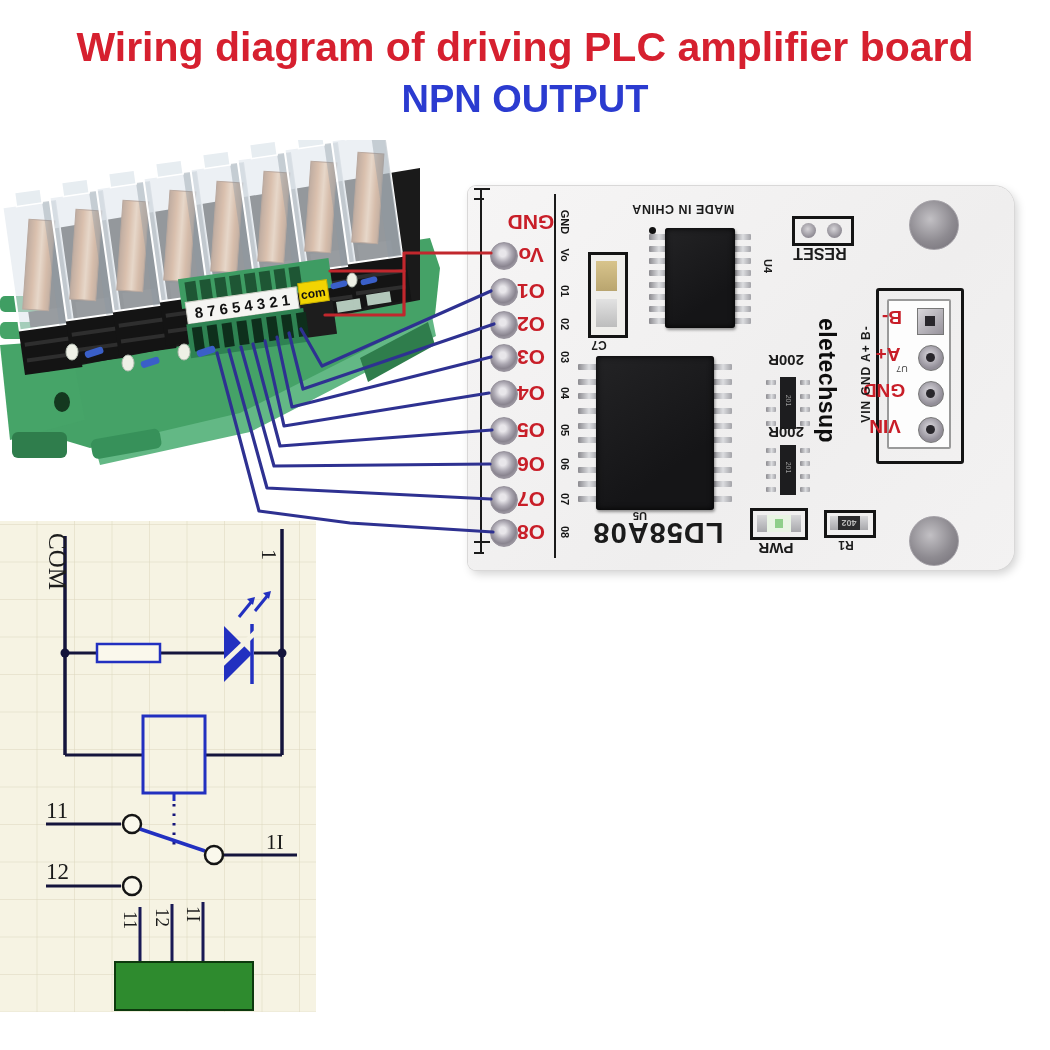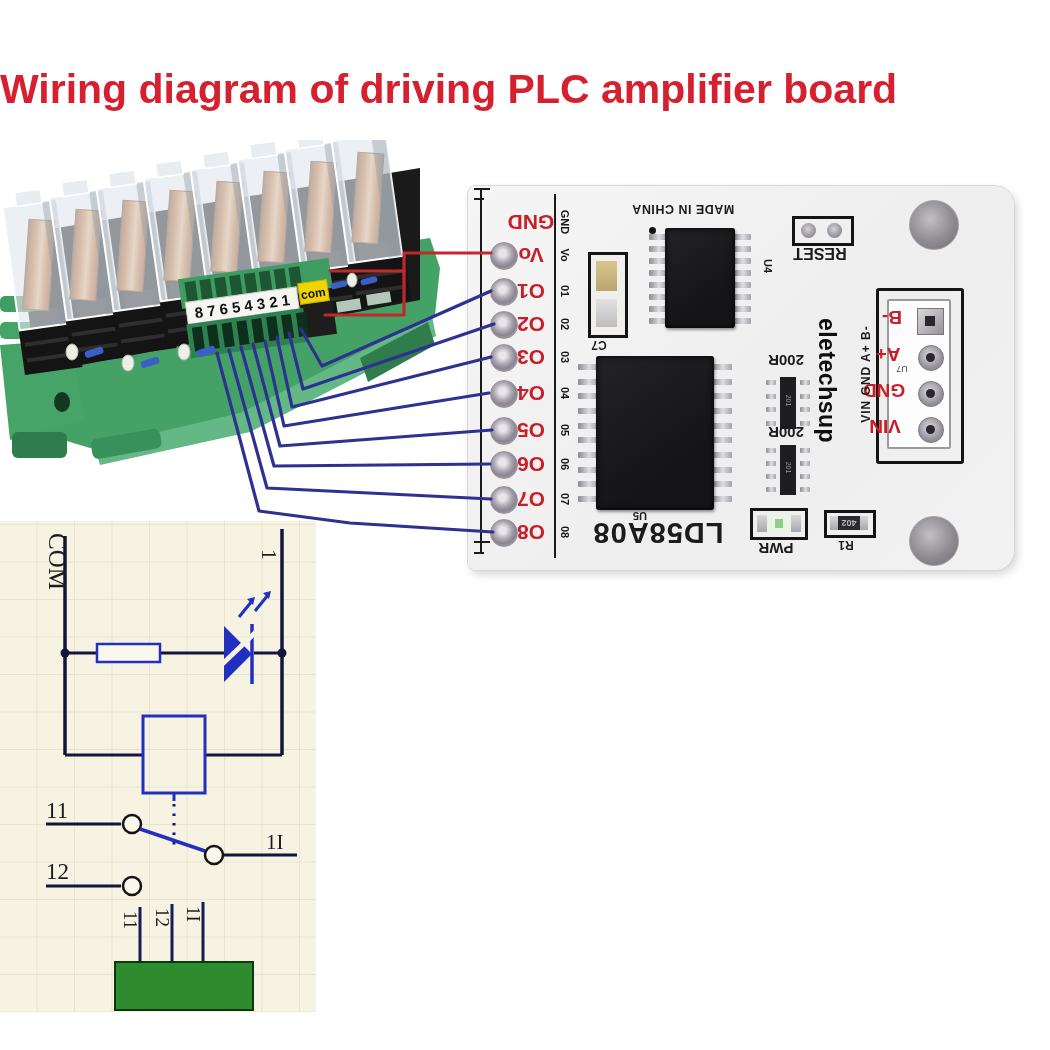--- a/index.html
+++ b/index.html
@@ -1,20 +1,20 @@
 <!DOCTYPE html>
 <html><head>
 <meta charset="utf-8">
 <style>
   html,body{margin:0;padding:0;background:#fff;}
   #stage{position:relative;width:1050px;height:1050px;background:#ffffff;overflow:hidden;
          font-family:"Liberation Sans",sans-serif;}
   
-  .t1{position:absolute;top:24px;left:0;width:1050px;text-align:left;
-      font-size:41px;font-weight:bold;color:#d6202f;letter-spacing:0;margin-top:42px;}
+  .t1{position:absolute;top:24px;left:0;width:1050px;text-align:center;
+      font-size:41px;font-weight:bold;color:#d6202f;letter-spacing:0;}
   .t2{position:absolute;top:78px;left:0;width:1050px;text-align:center;
       font-size:38px;font-weight:bold;color:#2b3bd0;}
   
   #pcb{position:absolute;left:468px;top:186px;width:546px;height:384px;
        background:linear-gradient(135deg,#f6f5f5,#efeeee 60%,#f3f2f2);
        border-radius:8px 20px 20px 8px;
        box-shadow:0 0 0 1px #d9d8d8, 3px 4px 10px rgba(0,0,0,.18);}
   .silkline{position:absolute;background:#1a1a1a;}
   .pinrow{position:absolute;left:0;width:120px;height:0;}
   .pad{position:absolute;left:22px;top:-13px;width:26px;height:26px;border-radius:50%;
@@ -38,20 +38,21 @@
   .lbl{position:absolute;color:#1b1b1b;font-weight:bold;}
   
   .layer{position:absolute;pointer-events:none;}
 </style>
 </head>
 <body>
 
 <div id="stage">
 
   <div class="t1">Wiring diagram of driving PLC amplifier board</div>
+  <div class="t2">NPN OUTPUT</div>
 
   <svg class="layer" style="left:0;top:140px" width="445" height="345" viewBox="0 140 445 345">
     <defs>
       <linearGradient id="copper" x1="0" y1="0" x2="1" y2="0">
         <stop offset="0" stop-color="#8a4f26"></stop>
           <stop offset="0.3" stop-color="#cd8046"></stop>
         <stop offset="0.55" stop-color="#f0bd8e"></stop>
           <stop offset="0.8" stop-color="#c4783f"></stop>
         <stop offset="1" stop-color="#96582a"></stop>
       </linearGradient>

